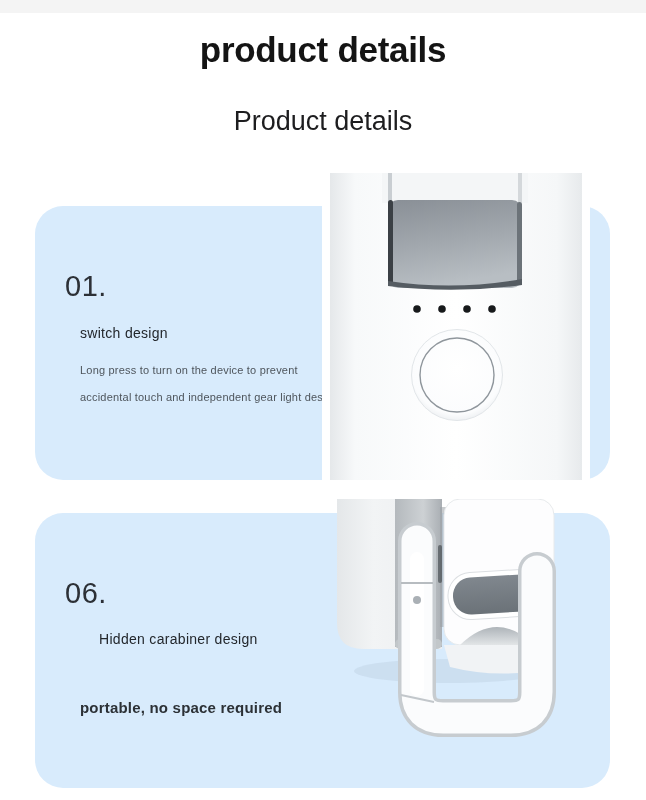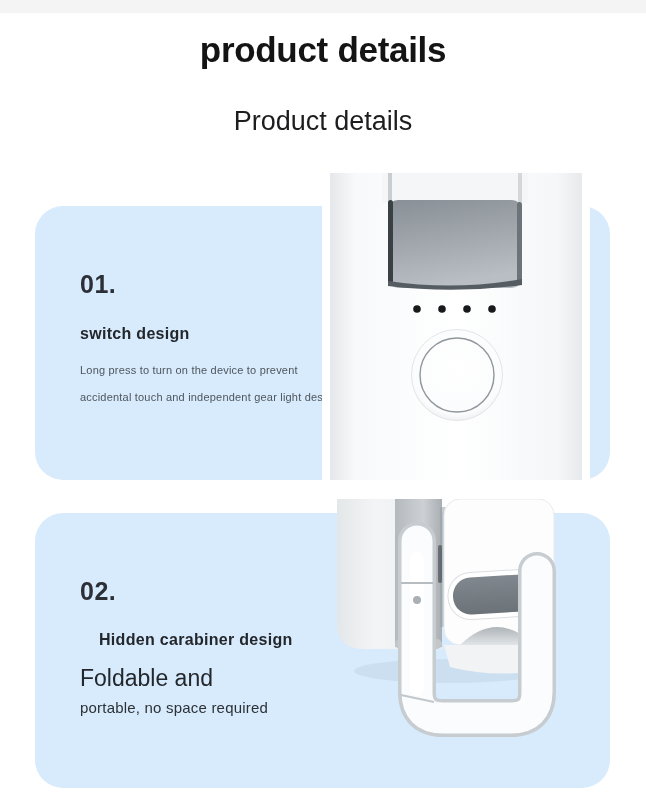--- a/index.html
+++ b/index.html
@@ -33,41 +33,41 @@
     font-size:27px;font-weight:400;color:#1d1d1f;
   }
   .card{
     position:absolute;left:35px;width:575px;height:274px;
     background:var(--card-bg);
     border-radius:28px;
   }
   .card-1{top:193px;}
   .card-2{top:500px;height:275px;}
   .num{
-    position:absolute;left:45px;top:64px;
-    font-size:25px;font-weight:700;color:var(--num);letter-spacing:0.5px;
+    position:absolute;left:30px;top:64px;
+    font-size:29px;font-weight:400;color:var(--num);letter-spacing:0.5px;
   }
   .feat-title{
     position:absolute;left:45px;top:119px;
-    font-size:16px;font-weight:700;color:var(--title);letter-spacing:0.3px;
+    font-size:14px;font-weight:400;color:var(--title);letter-spacing:0.3px;
   }
   .card-2 .feat-title{left:64px;top:118px;}
   .desc-line{
     position:absolute;left:45px;
     font-size:11px;font-weight:400;color:var(--muted);letter-spacing:0.2px;text-align:center;
   }
   .desc-1{top:158px;}
   .desc-2{top:185px;}
   .subtitle{
     position:absolute;left:45px;top:152px;
     font-size:23px;font-weight:500;color:var(--title);
   }
   .card-2 .desc-strong{
     position:absolute;left:45px;top:186px;
-    font-size:15px;font-weight:400;color:var(--strong);letter-spacing:0.2px;
+    font-size:15px;font-weight:700;color:var(--strong);letter-spacing:0.2px;
   }
   
   .photo-1{
     position:absolute;left:322px;top:160px;width:268px;height:307px;
     background:#ffffff;
   }
   .photo-1 svg{display:block;width:100%;height:100%;}
   
   .photo-2{
     position:absolute;left:300px;top:486px;width:310px;height:284px;
@@ -136,23 +136,22 @@
 
       <g>
         <circle cx="135" cy="202" r="45.5" fill="url(#btnGrad)"></circle>
         <circle cx="135" cy="202" r="45.5" fill="none" stroke="#e2e6e9" stroke-width="1"></circle>
         <circle cx="135" cy="202" r="37" fill="none" stroke="#8f969c" stroke-width="1.4"></circle>
       </g>
     </svg>
   </div>
 
   <section class="card card-2">
-    <div class="num">02.</div>
+    <div class="num">06.</div>
     <div class="feat-title">Hidden carabiner design</div>
-    <div class="subtitle">Foldable and</div>
     <div class="desc-strong">portable, no space required</div>
   </section>
 
   <div class="photo photo-2" role="img" aria-label="white power bank bottom view with fold-out hidden carabiner hook">
     <svg viewBox="0 0 310 284" xmlns="http://www.w3.org/2000/svg">
       <defs>
         <linearGradient id="backGrad" x1="0" y1="0" x2="1" y2="0">
           <stop offset="0" stop-color="#e4e7e9"></stop>
           <stop offset="0.35" stop-color="#f2f4f5"></stop>
           <stop offset="1" stop-color="#eceef0"></stop>

